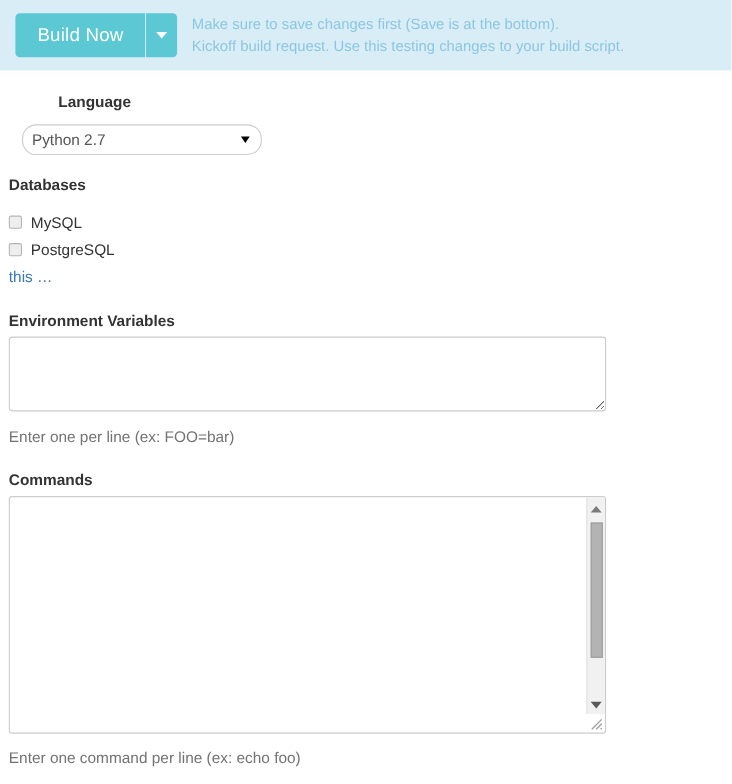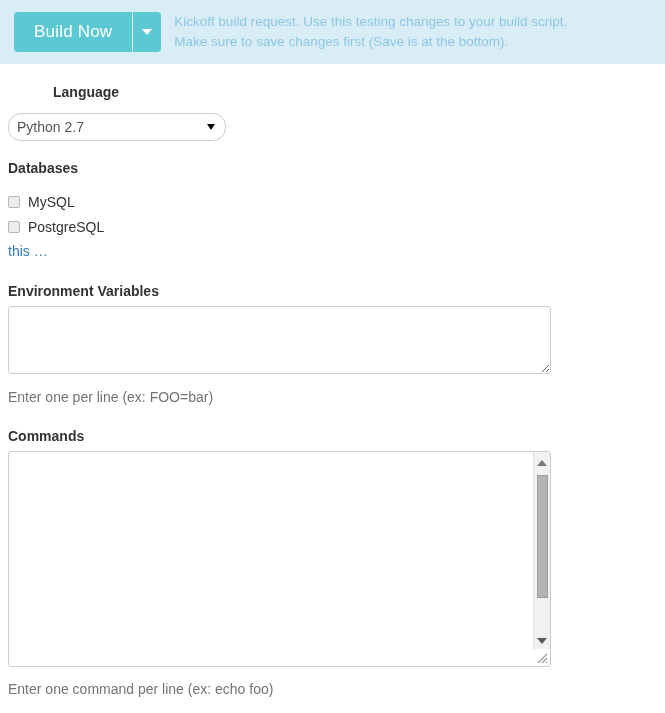--- a/index.html
+++ b/index.html
@@ -91,21 +91,21 @@
   .field-label {
     font-weight: bold;
     font-size: 14px;
     color: #333333;
     margin: 0;
   }
 
   .lbl-language  { position: absolute; left: 0;  top: 20px; margin-left: 45px; }
   .select-lang {
     position: absolute;
-    left: 0;
+    left: 12px;
     top: 49px;
     width: 218px;
     height: 28px;
     box-sizing: border-box;
     background: #ffffff;
     border: 1px solid #cccccc;
     border-radius: 13px;
     font-family: "Liberation Sans", sans-serif;
     font-size: 14px;
     color: #555555;
@@ -283,22 +283,22 @@
 <div class="page">
 
   <div class="alert-bar">
     <div class="btn-group">
       <button class="btn-build">Build Now</button>
       <button class="btn-caret">
         <span class="caret-tri"></span>
       </button>
     </div>
     <div class="alert-text">
+      <div>Make sure to save changes first (Save is at the bottom).</div>
       <div>Kickoff build request. Use this testing changes to your build script.</div>
-      <div>Make sure to save changes first (Save is at the bottom).</div>
     </div>
   </div>
 
   <div class="form-body">
 
     <div class="field-label lbl-language">Language</div>
     <div class="select-lang">
       <span>Python 2.7</span>
       <span class="select-caret"></span>
     </div>

